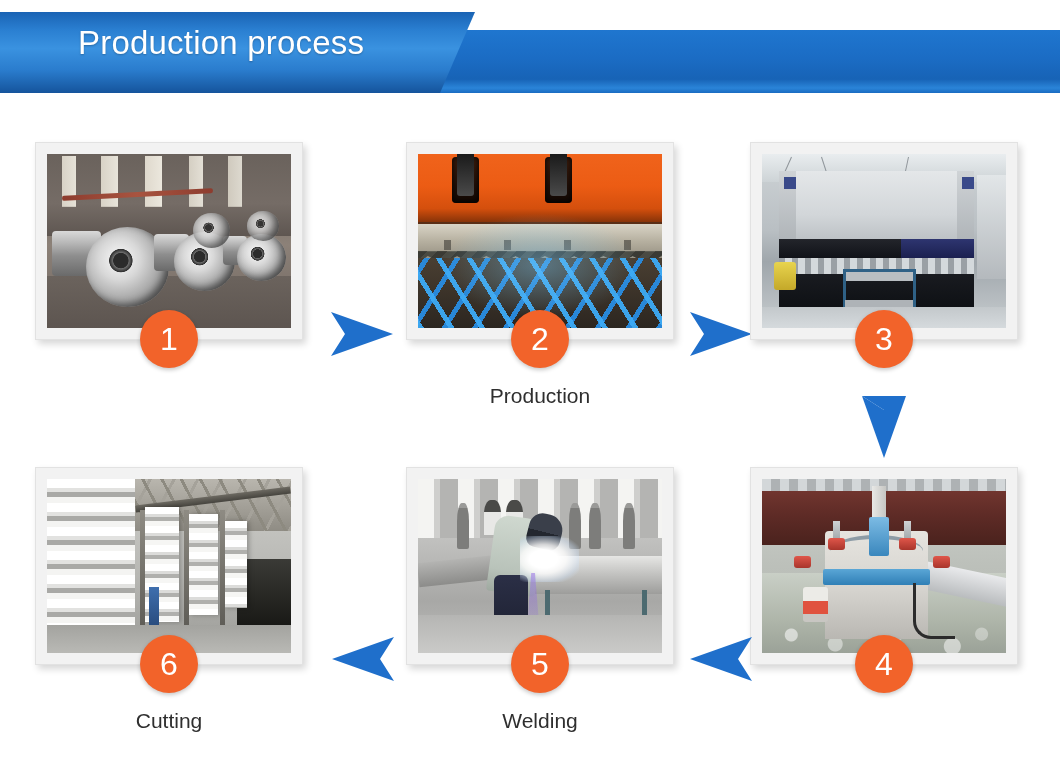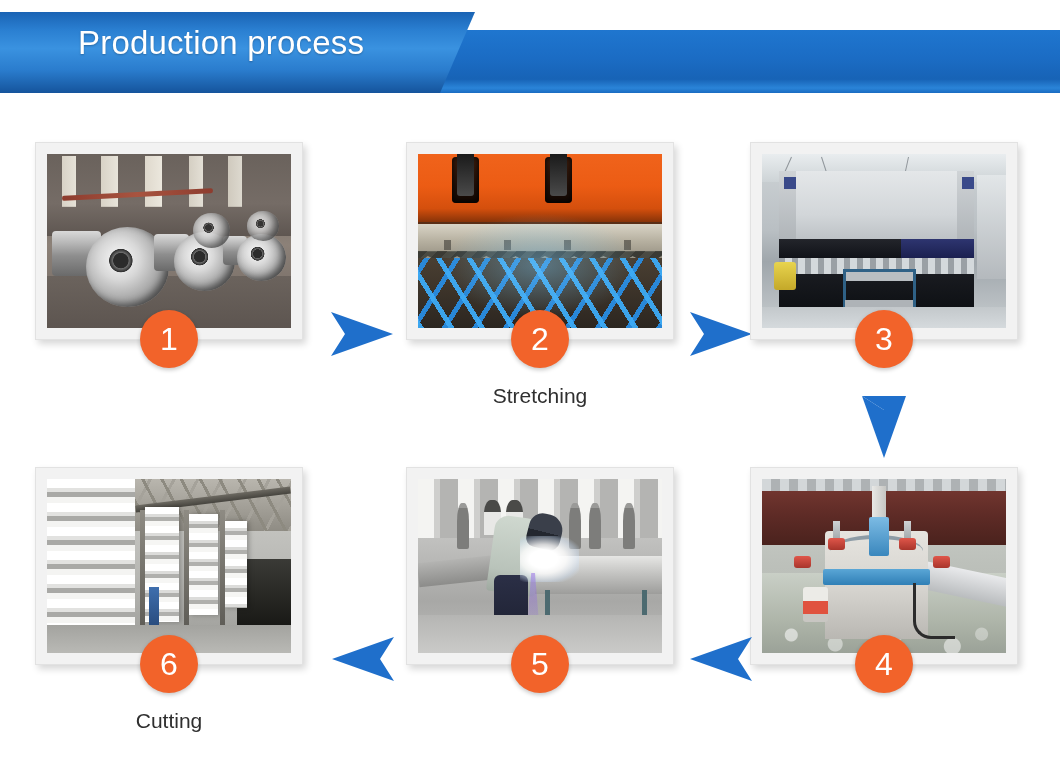--- a/index.html
+++ b/index.html
@@ -502,21 +502,21 @@
         <div class="ram" style="left:54%;"></div>
         <div class="blade">
             <div class="bolts"></div>
             <div class="zig"></div>
           </div>
         <div class="mesh"></div>
         <div class="meshglow"></div>
       </div>
       <div class="badge">2</div>
     </div>
-    <div class="step-label">Stretching</div>
+    <div class="step-label">Production</div>
   </div>
 
   <div class="arrow" style="left:690px; top:212px;">
     <svg viewBox="0 0 62 52" xmlns="http://www.w3.org/2000/svg" aria-hidden="true">
       <polygon points="0,4 62,26 0,48 14,26" fill="#1f6fcb"></polygon>
     </svg>
   </div>
 
   <div class="step" style="left:750px; top:46px;">
     <div class="step-frame">
@@ -599,20 +599,21 @@
         <div class="conv"></div>
         <div class="welder-body"></div>
         <div class="welder-legs"></div>
         <div class="helmet"></div>
         <div class="flash"></div>
         <div class="sparks"></div>
         <div class="floor"></div>
       </div>
       <div class="badge">5</div>
     </div>
+    <div class="step-label">Welding</div>
   </div>
 
   <div class="arrow" style="left:332px; top:537px;">
     <svg viewBox="0 0 62 52" xmlns="http://www.w3.org/2000/svg" aria-hidden="true">
       <polygon points="62,4 0,26 62,48 48,26" fill="#1f6fcb"></polygon>
     </svg>
   </div>
 
   <div class="step" style="left:35px; top:371px;">
     <div class="step-frame">

